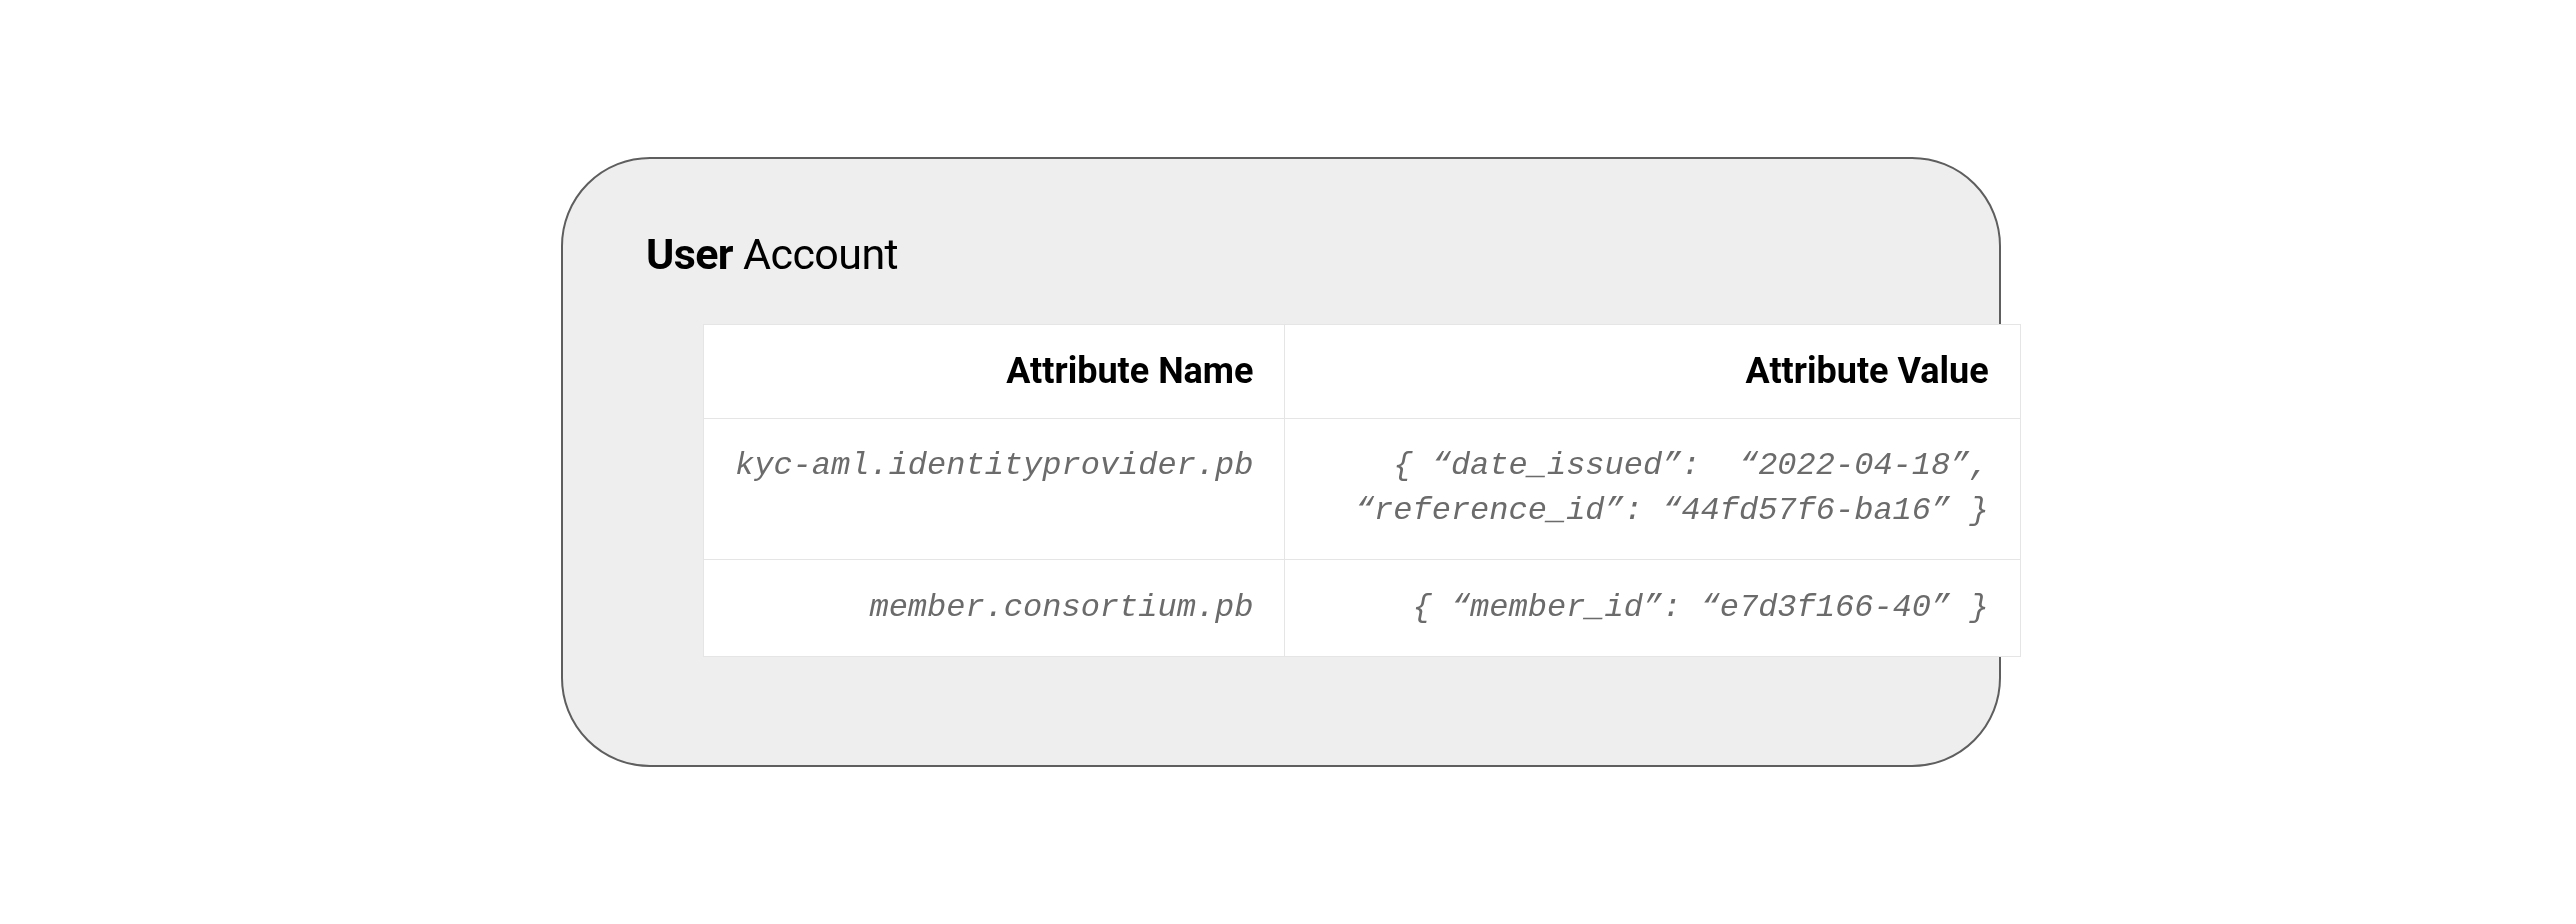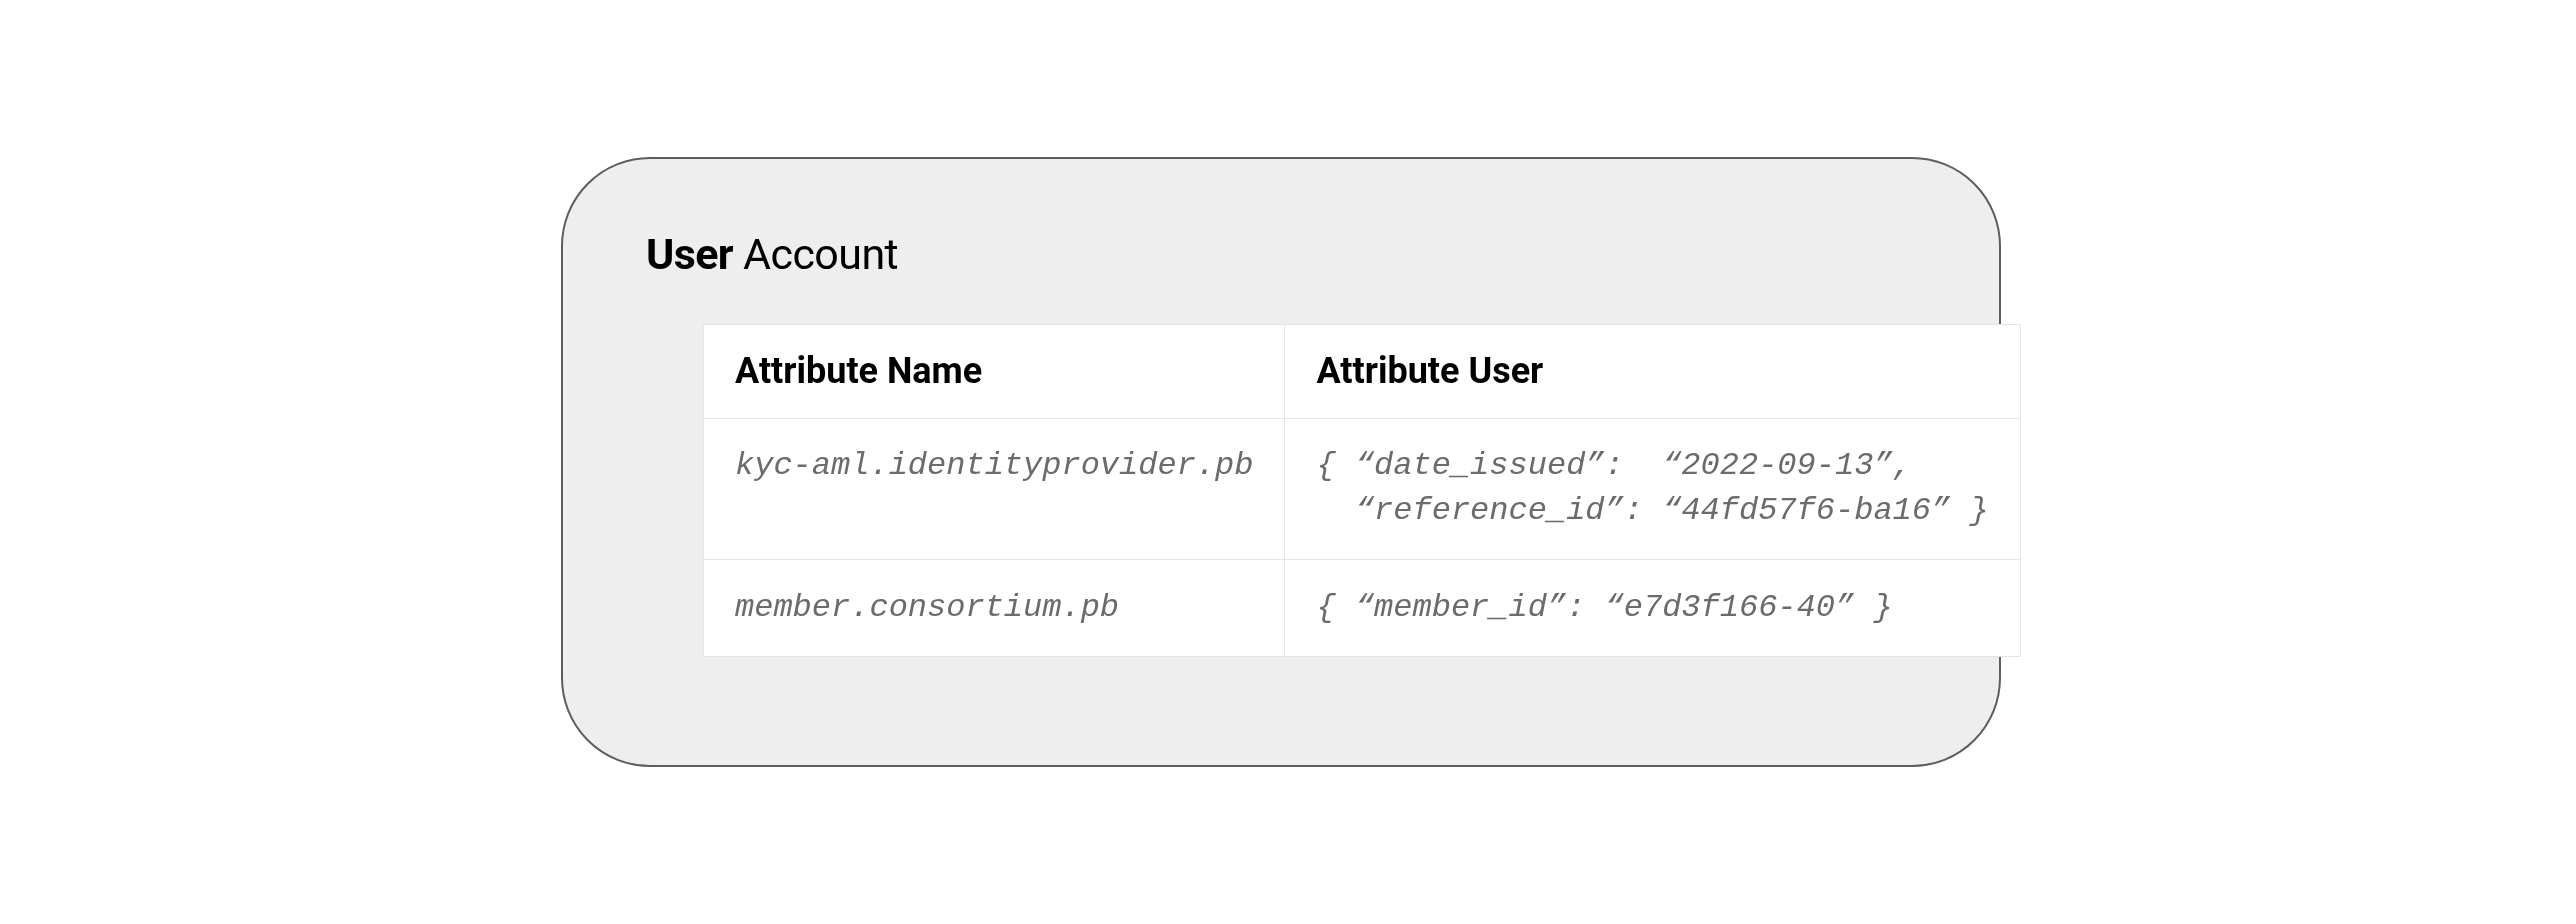--- a/index.html
+++ b/index.html
@@ -39,21 +39,21 @@
     .attr-table {
       width: 100%;
       border-collapse: collapse;
       background: #ffffff;
       margin-left: 57px;
       width: calc(100% - 57px);
     }
     .attr-table th, .attr-table td {
       border: 1.3px solid #e5e5e5;
       padding: 25.5px 31px;
-      text-align: left;
+      text-align: right;
       vertical-align: top;
     }
     .attr-table th {
       font-size: 36px;
       font-weight: 700;
       color: #000000;
     }
     .attr-table td {
       font-size: 32px;
       font-family: "Courier New", Courier, monospace;
@@ -70,27 +70,27 @@
 <body>
 
 <div class="card">
   <h1 class="card-title">
     <span class="bold">User</span><span class="regular"> Account</span>
   </h1>
   <table class="attr-table">
     <thead>
       <tr>
         <th>Attribute Name</th>
-        <th>Attribute User</th>
+        <th>Attribute Value</th>
       </tr>
     </thead>
     <tbody>
       <tr>
         <td>kyc-aml.identityprovider.pb</td>
-        <td>{ “date_issued”:  “2022-09-13”,
+        <td>{ “date_issued”:  “2022-04-18”,
   “reference_id”: “44fd57f6-ba16” }</td>
       </tr>
       <tr>
         <td>member.consortium.pb</td>
         <td>{ “member_id”: “e7d3f166-40” }</td>
       </tr>
     </tbody>
   </table>
 </div>
 

